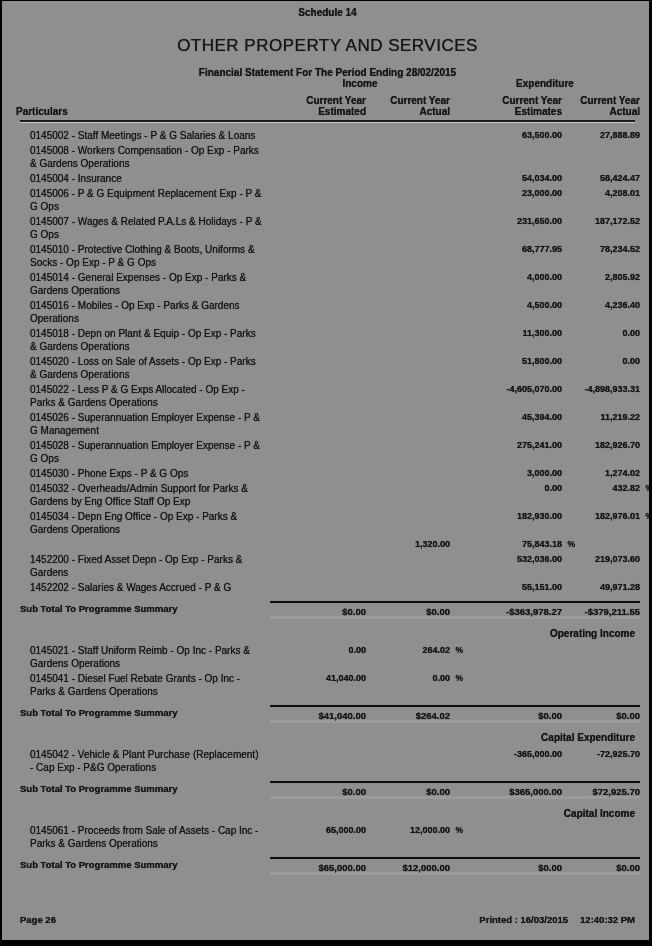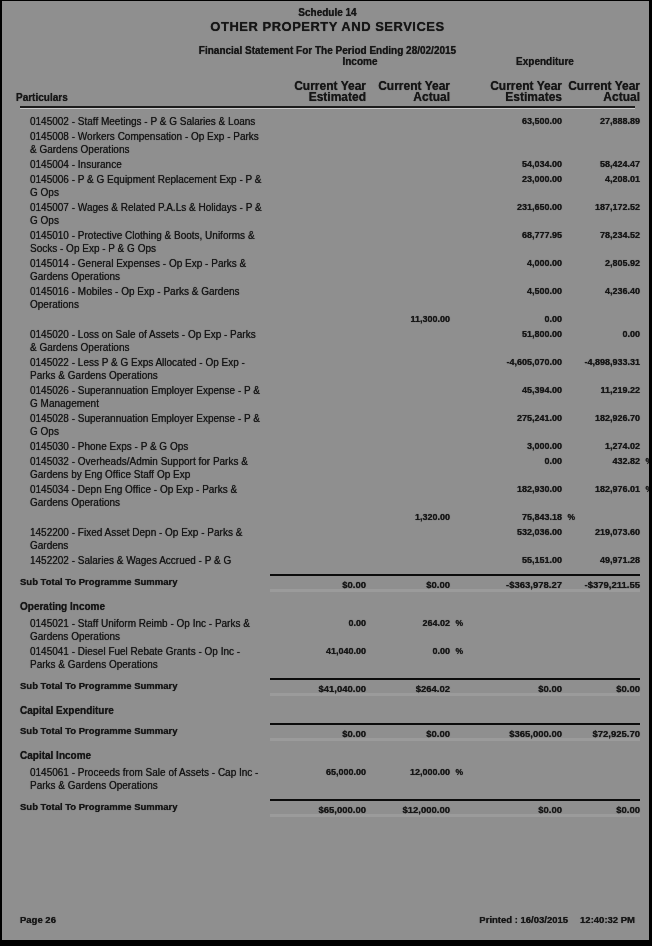--- a/index.html
+++ b/index.html
@@ -13,34 +13,34 @@
     border-top:1px solid #000;
     border-bottom:6px solid #000;
     font-family:"Liberation Sans","DejaVu Sans",sans-serif;
     color:#161616;
     overflow:hidden;
     text-shadow:0 0 0.7px rgba(10,10,10,0.85);
   }
   .inner{padding:6px 14px 0 18px;}
   .center{text-align:center;}
   .hdr-schedule{font-size:10px;font-weight:700;}
-  .hdr-title{font-size:13px;font-weight:700;letter-spacing:0.5px;margin-top:1px;}
+  .hdr-title{font-size:17px;font-weight:400;letter-spacing:0.5px;margin-top:18px;}
   .hdr-subtitle{font-size:10px;font-weight:700;margin-top:11px;}
   .grid{display:grid;grid-template-columns:250px 96px 84px 112px 78px;}
   .colhead{margin-top:4px;border-bottom:2px solid #1c1c1c;box-shadow:0 1px 0 #c9c9c9;padding-bottom:3px;}
   .grouphead{display:grid;grid-template-columns:250px 180px 190px;font-size:10px;font-weight:700;}
   .grouphead .g{text-align:center;}
-  .colhead .ch{font-size:12px;font-weight:700;text-align:right;white-space:pre-line;line-height:11px;margin-top:10px;}
+  .colhead .ch{font-size:10px;font-weight:700;text-align:right;white-space:pre-line;line-height:11px;margin-top:2px;}
   .colhead .particulars{font-size:10px;font-weight:700;text-align:left;align-self:end;margin-left:-4px;}
   .tbl{margin-top:7px;}
   .row{margin-bottom:2px;}
   .row .lbl{font-size:10px;font-weight:400;line-height:13px;padding-left:10px;padding-right:6px;}
   .num{font-size:9px;font-weight:700;text-align:right;line-height:13px;position:relative;}
   .mark{position:absolute;right:-13px;top:0;font-size:8.5px;}
-  .sect-head{font-size:10px;font-weight:700;margin:9px 0 5px 0;}
+  .sect-head{font-size:10px;font-weight:700;margin:9px 0 5px 0;text-align:right;}
   .subtotal{margin-top:7px;margin-bottom:9px;}
   .subtotal .lbl{font-size:9.5px;font-weight:700;line-height:15px;}
   .subtotal .num{font-size:9.5px;line-height:15px;border-top:2px solid #0c0c0c;box-shadow:0 -3px 0 #9b9b9b inset;padding-top:1px;}
   .footer{position:absolute;left:0;right:0;bottom:15px;padding:0 14px 0 18px;display:flex;justify-content:space-between;font-size:9.5px;font-weight:700;}
   .footer .print-group{display:flex;gap:12px;}
 </style>
 </head>
 <body>
 
 <div class="page">
@@ -126,20 +126,21 @@
 
   <div class="grid row">
     <span class="lbl">0145016 - Mobiles - Op Exp - Parks &amp; Gardens Operations</span>
     <span class="num"></span>
     <span class="num"></span>
     <span class="num">4,500.00</span>
     <span class="num">4,236.40</span>
   </div>
 
   <div class="grid row">
+    <span class="lbl">0145018 - Depn on Plant &amp; Equip - Op Exp - Parks &amp; Gardens Operations</span>
     <span class="num"></span>
     <span class="num"></span>
     <span class="num">11,300.00</span>
     <span class="num">0.00</span>
   </div>
 
   <div class="grid row">
     <span class="lbl">0145020 - Loss on Sale of Assets - Op Exp - Parks &amp; Gardens Operations</span>
     <span class="num"></span>
     <span class="num"></span>
@@ -247,20 +248,27 @@
   <div class="grid subtotal">
     <span class="lbl">Sub Total To Programme Summary</span>
     <span class="num">$41,040.00</span>
     <span class="num">$264.02</span>
     <span class="num">$0.00</span>
     <span class="num">$0.00</span>
   </div>
 
   <div class="sect-head">Capital Expenditure</div>
 
+  <div class="grid row">
+    <span class="lbl">0145042 - Vehicle &amp; Plant Purchase (Replacement) - Cap Exp - P&amp;G Operations</span>
+    <span class="num"></span>
+    <span class="num"></span>
+    <span class="num">-365,000.00</span>
+    <span class="num">-72,925.70</span>
+  </div>
 
   <div class="grid subtotal">
     <span class="lbl">Sub Total To Programme Summary</span>
     <span class="num">$0.00</span>
     <span class="num">$0.00</span>
     <span class="num">$365,000.00</span>
     <span class="num">$72,925.70</span>
   </div>
 
   <div class="sect-head">Capital Income</div>

